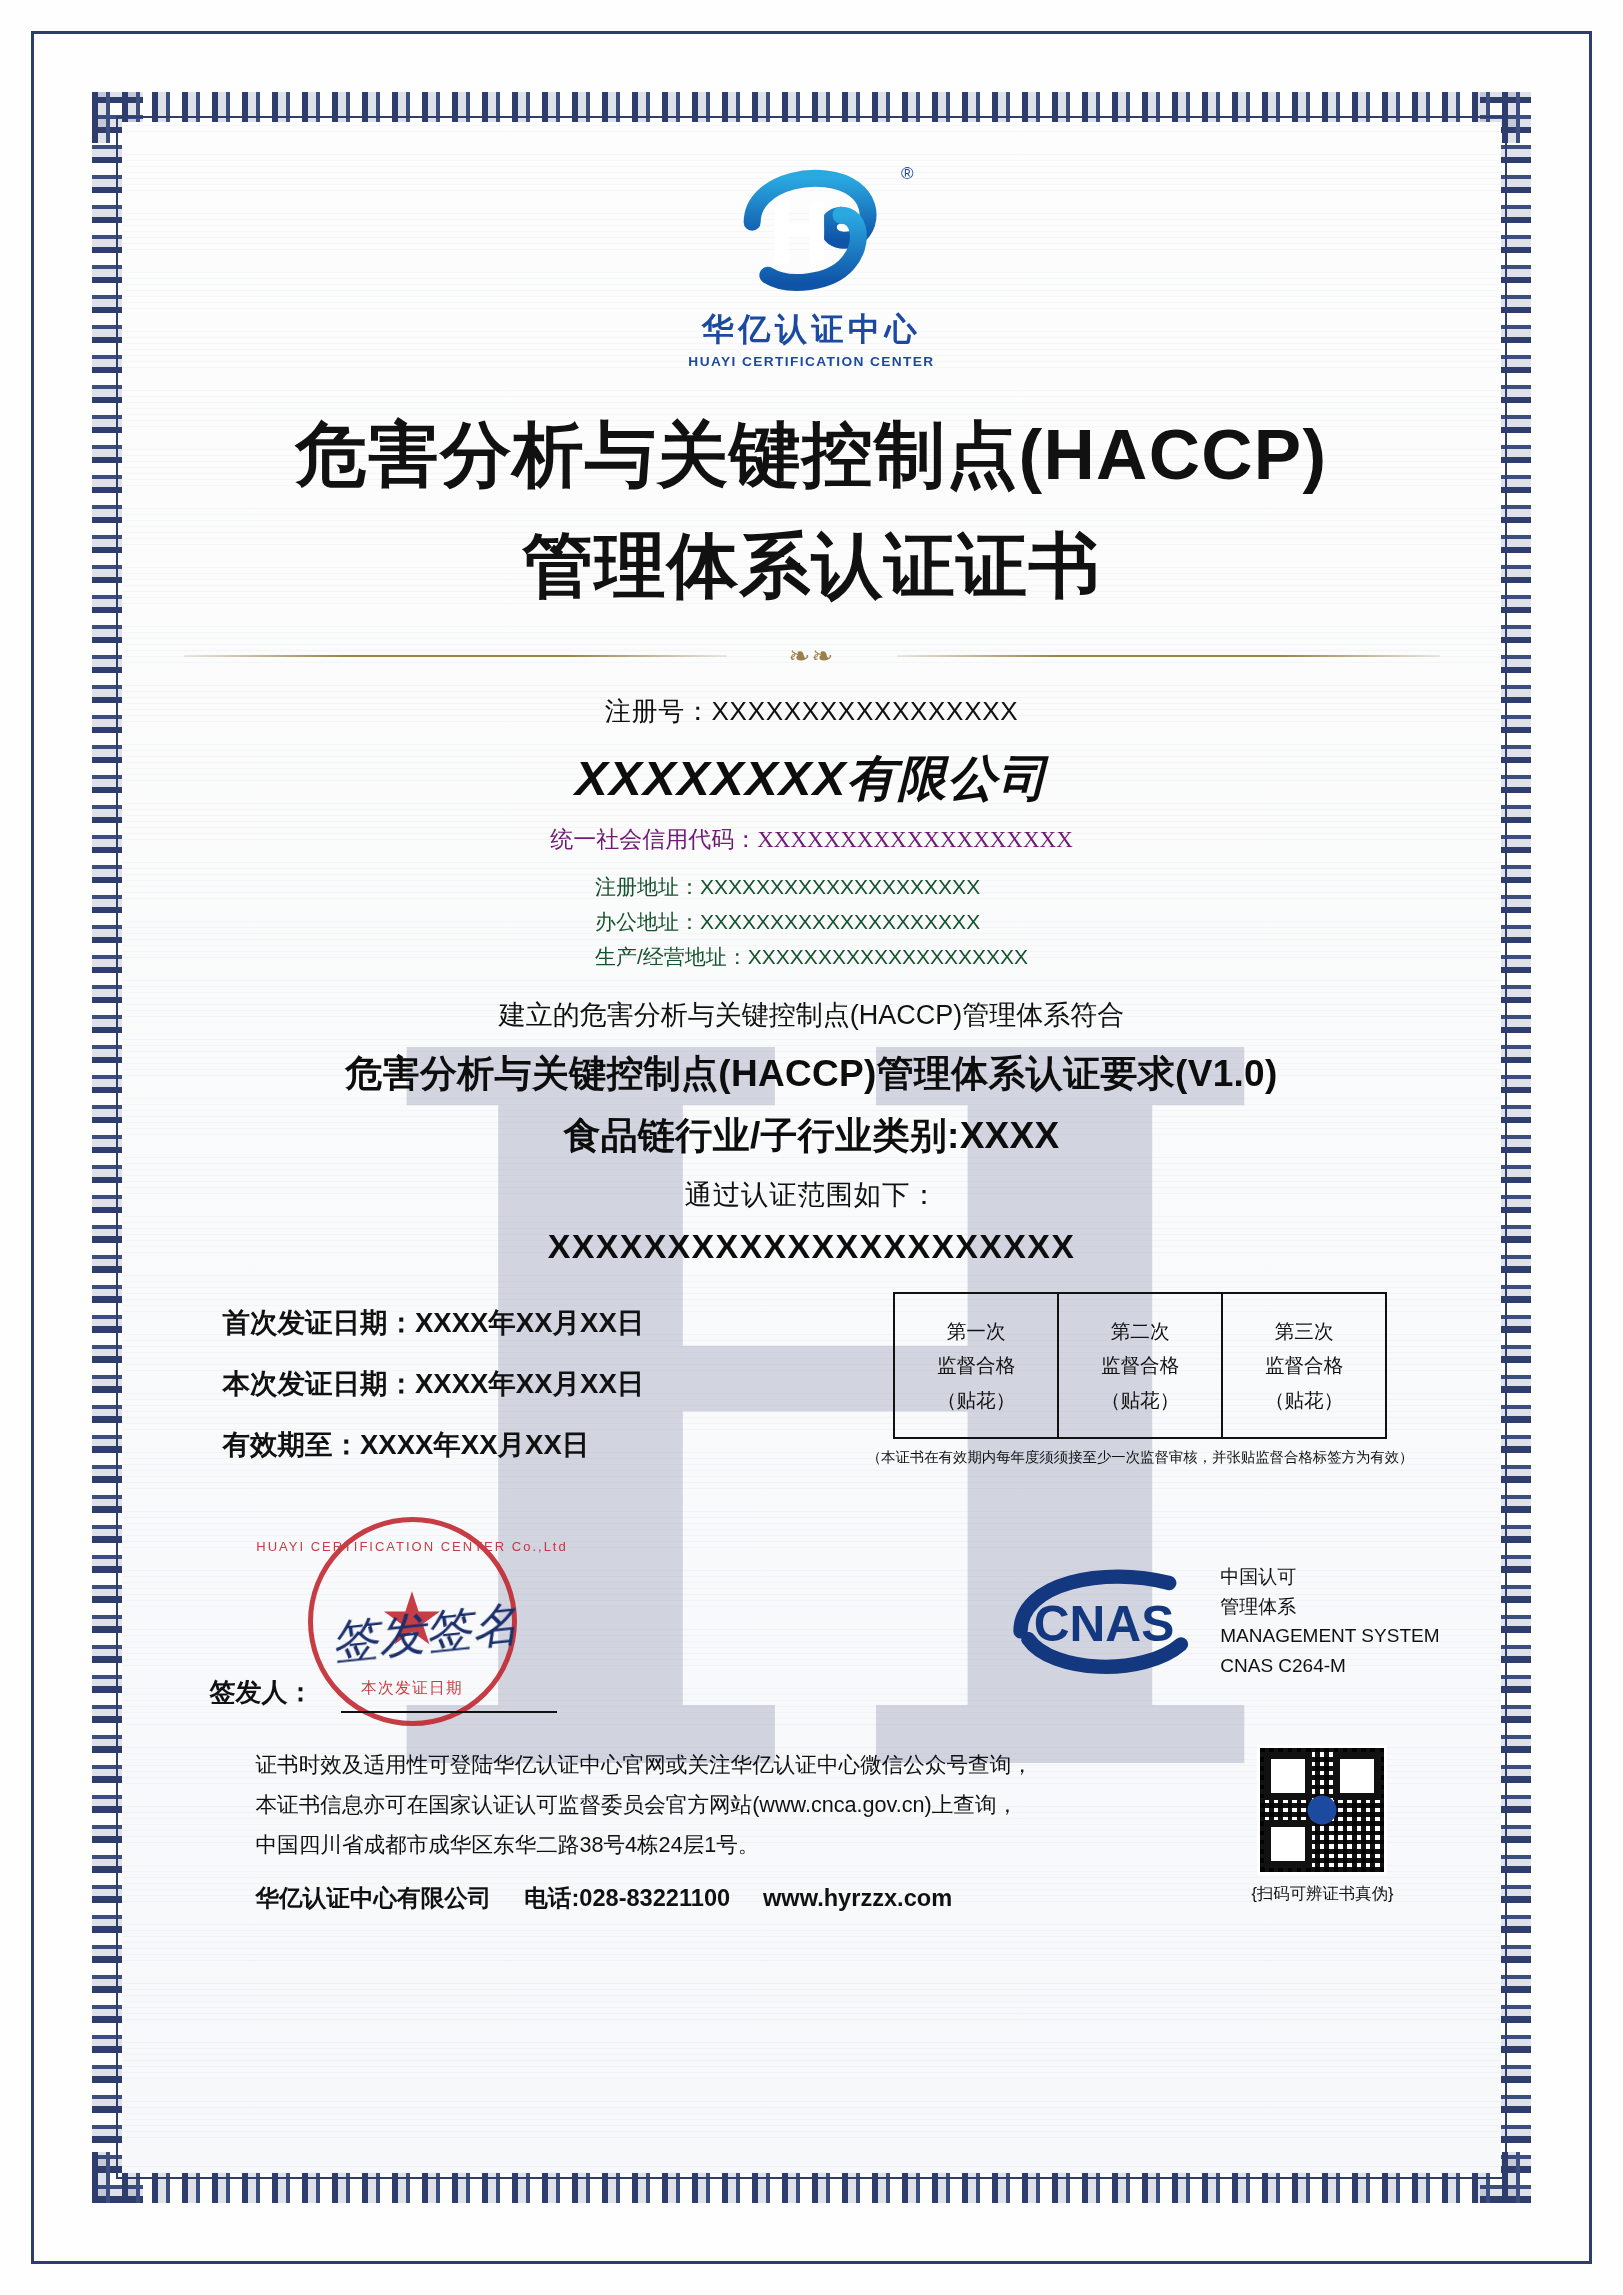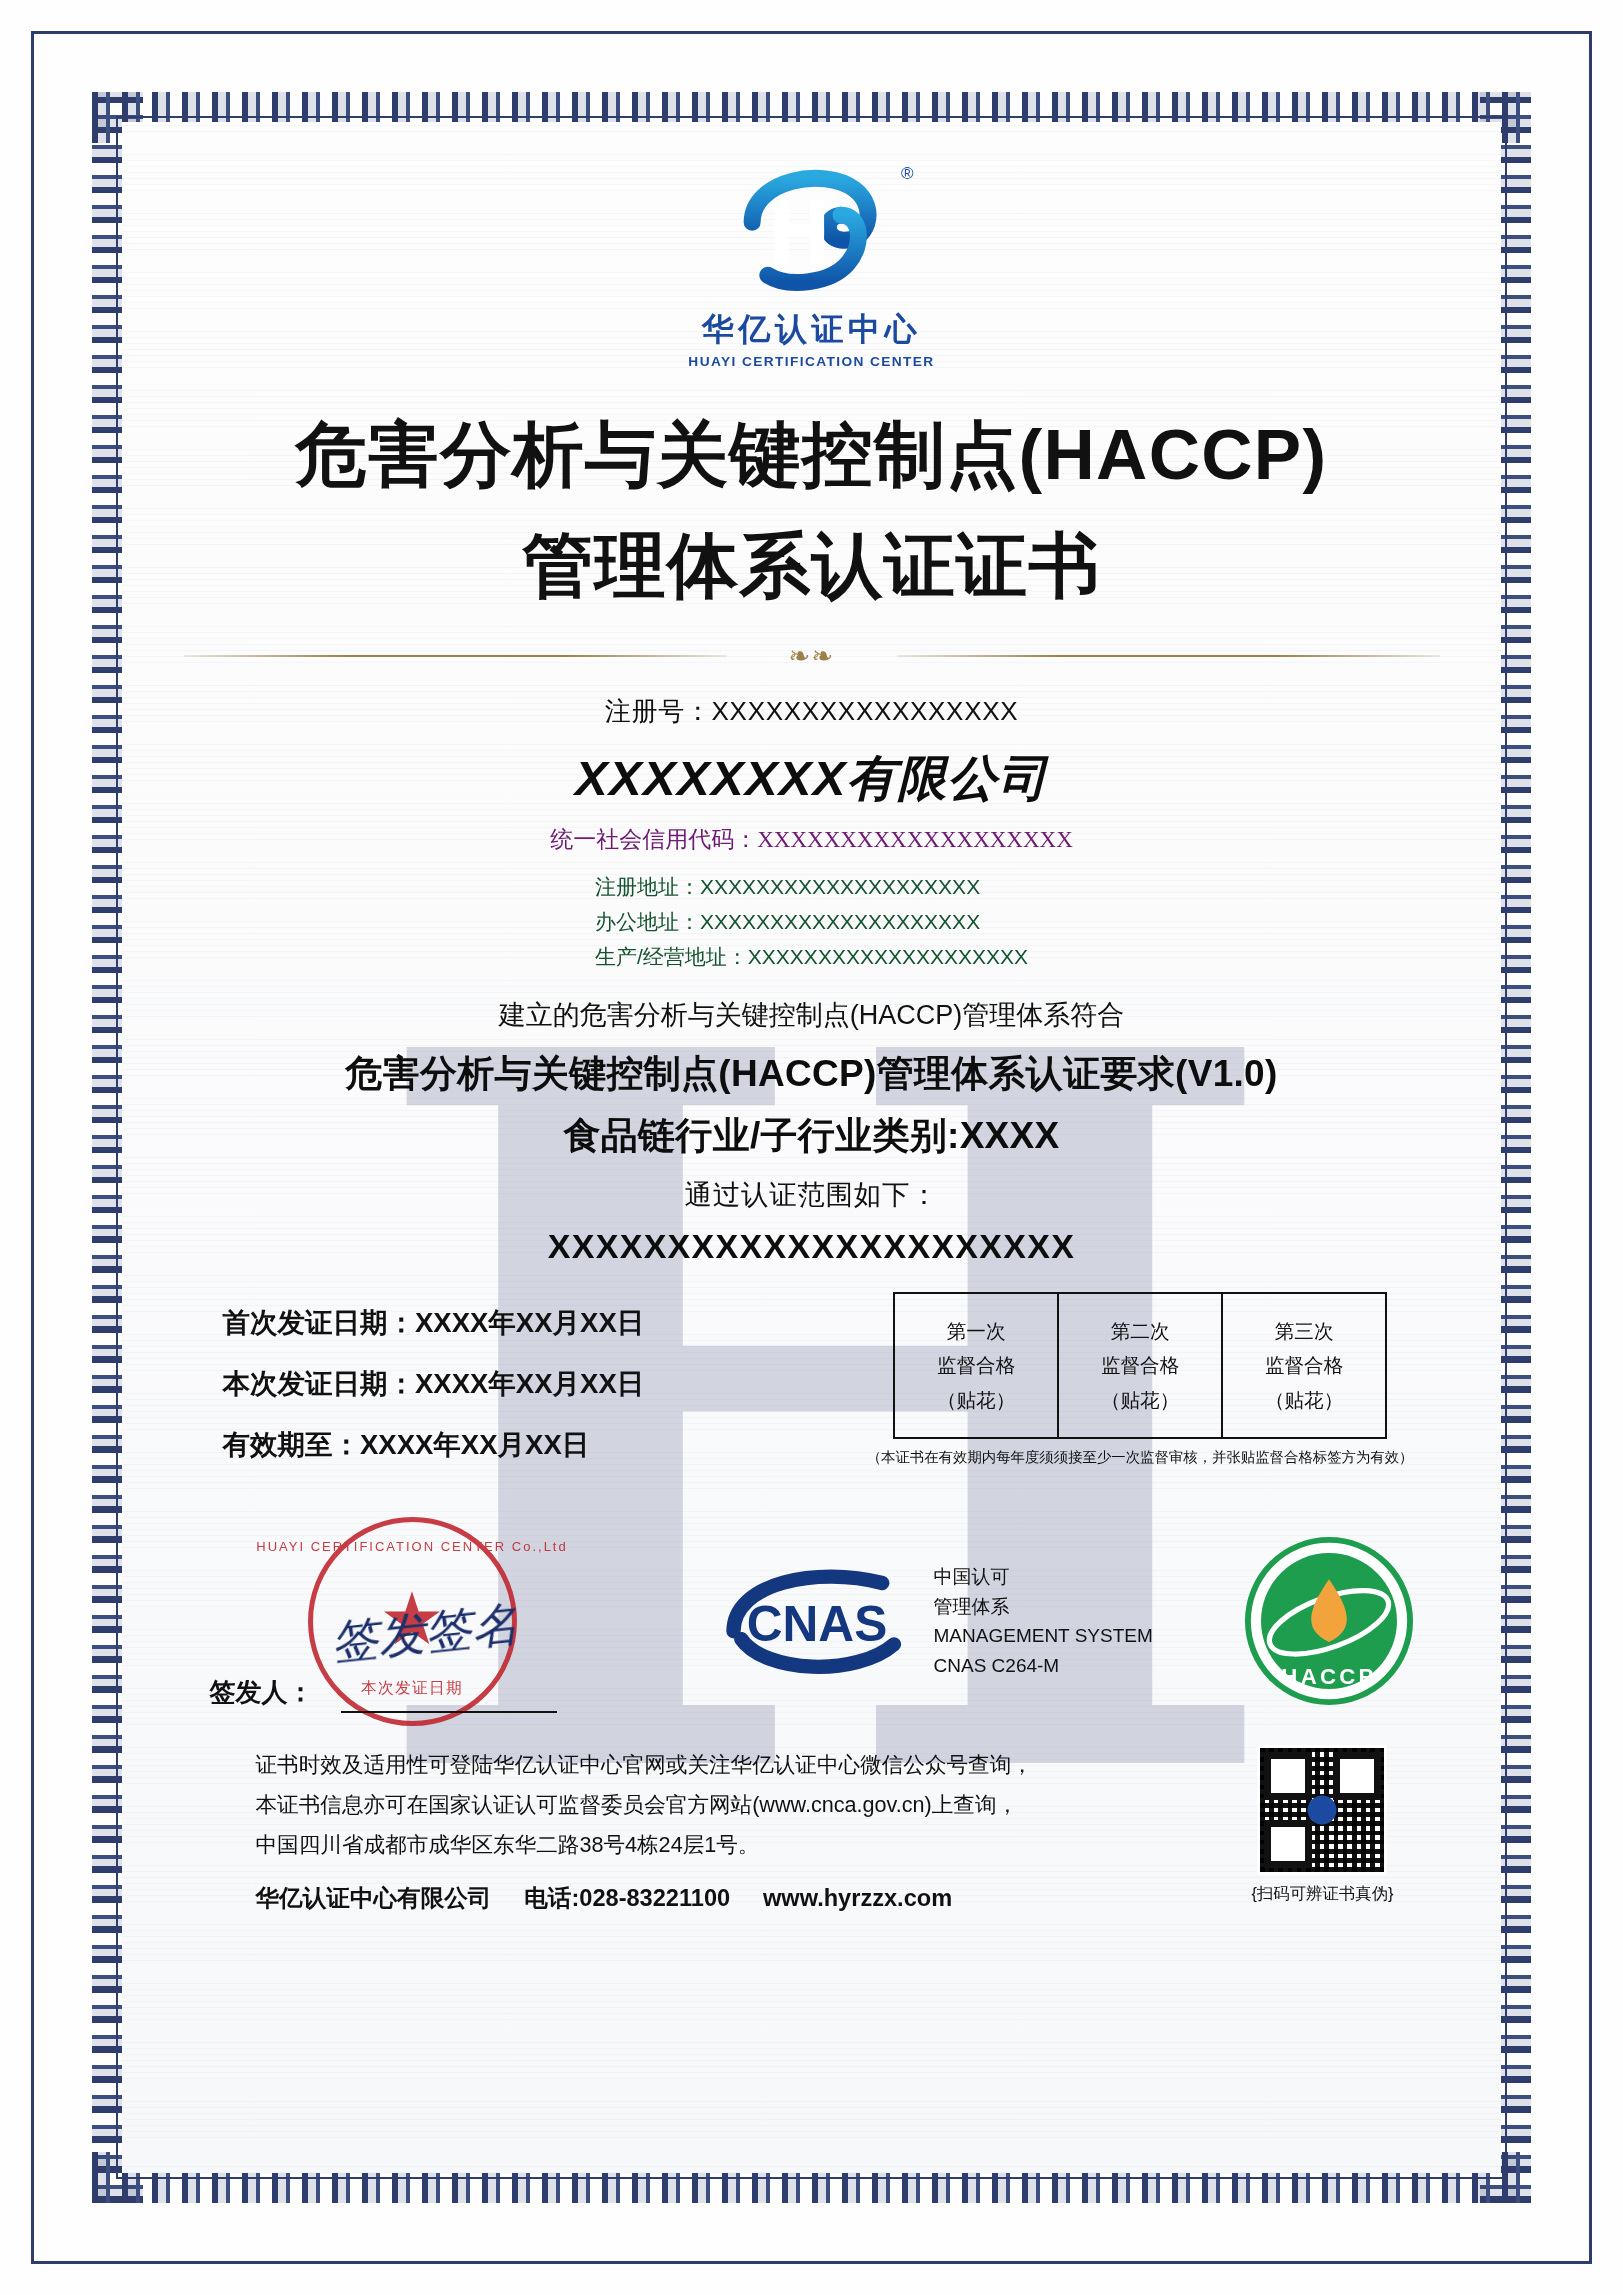--- a/index.html
+++ b/index.html
@@ -607,29 +607,20 @@
           </svg>
         </div>
         <div class="cnas-text">
           <div>中国认可</div>
           <div>管理体系</div>
           <div>MANAGEMENT SYSTEM</div>
           <div>CNAS C264-M</div>
         </div>
       </div>
 
-      <div class="haccp-logo">
-        <svg viewBox="0 0 260 260" width="170" height="170" aria-hidden="true">
-          <circle cx="130" cy="130" r="124" fill="#ffffff" stroke="#1f9d4f" stroke-width="9"></circle>
-          <circle cx="130" cy="130" r="104" fill="#1f9d4f"></circle>
-          <ellipse cx="130" cy="132" rx="96" ry="38" fill="none" stroke="#ffffff" stroke-width="8" transform="rotate(-20 130 132)"></ellipse>
-          <path d="M130 66 C160 110, 172 142, 130 162 C88 142, 100 110, 130 66 Z" fill="#f2a33c"></path>
-          <text x="130" y="226" text-anchor="middle" font-family="Liberation Sans, sans-serif" font-size="34" font-weight="700" fill="#ffffff" letter-spacing="5">HACCP</text>
-        </svg>
-      </div>
     </div>
 
     <div class="footer-row">
       <div class="footer-text">
         <div>证书时效及适用性可登陆华亿认证中心官网或关注华亿认证中心微信公众号查询，</div>
         <div>本证书信息亦可在国家认证认可监督委员会官方网站(www.cnca.gov.cn)上查询，</div>
         <div>中国四川省成都市成华区东华二路38号4栋24层1号。</div>
         <div class="footer-last">
           <span>华亿认证中心有限公司</span>
           &nbsp;&nbsp;&nbsp;

